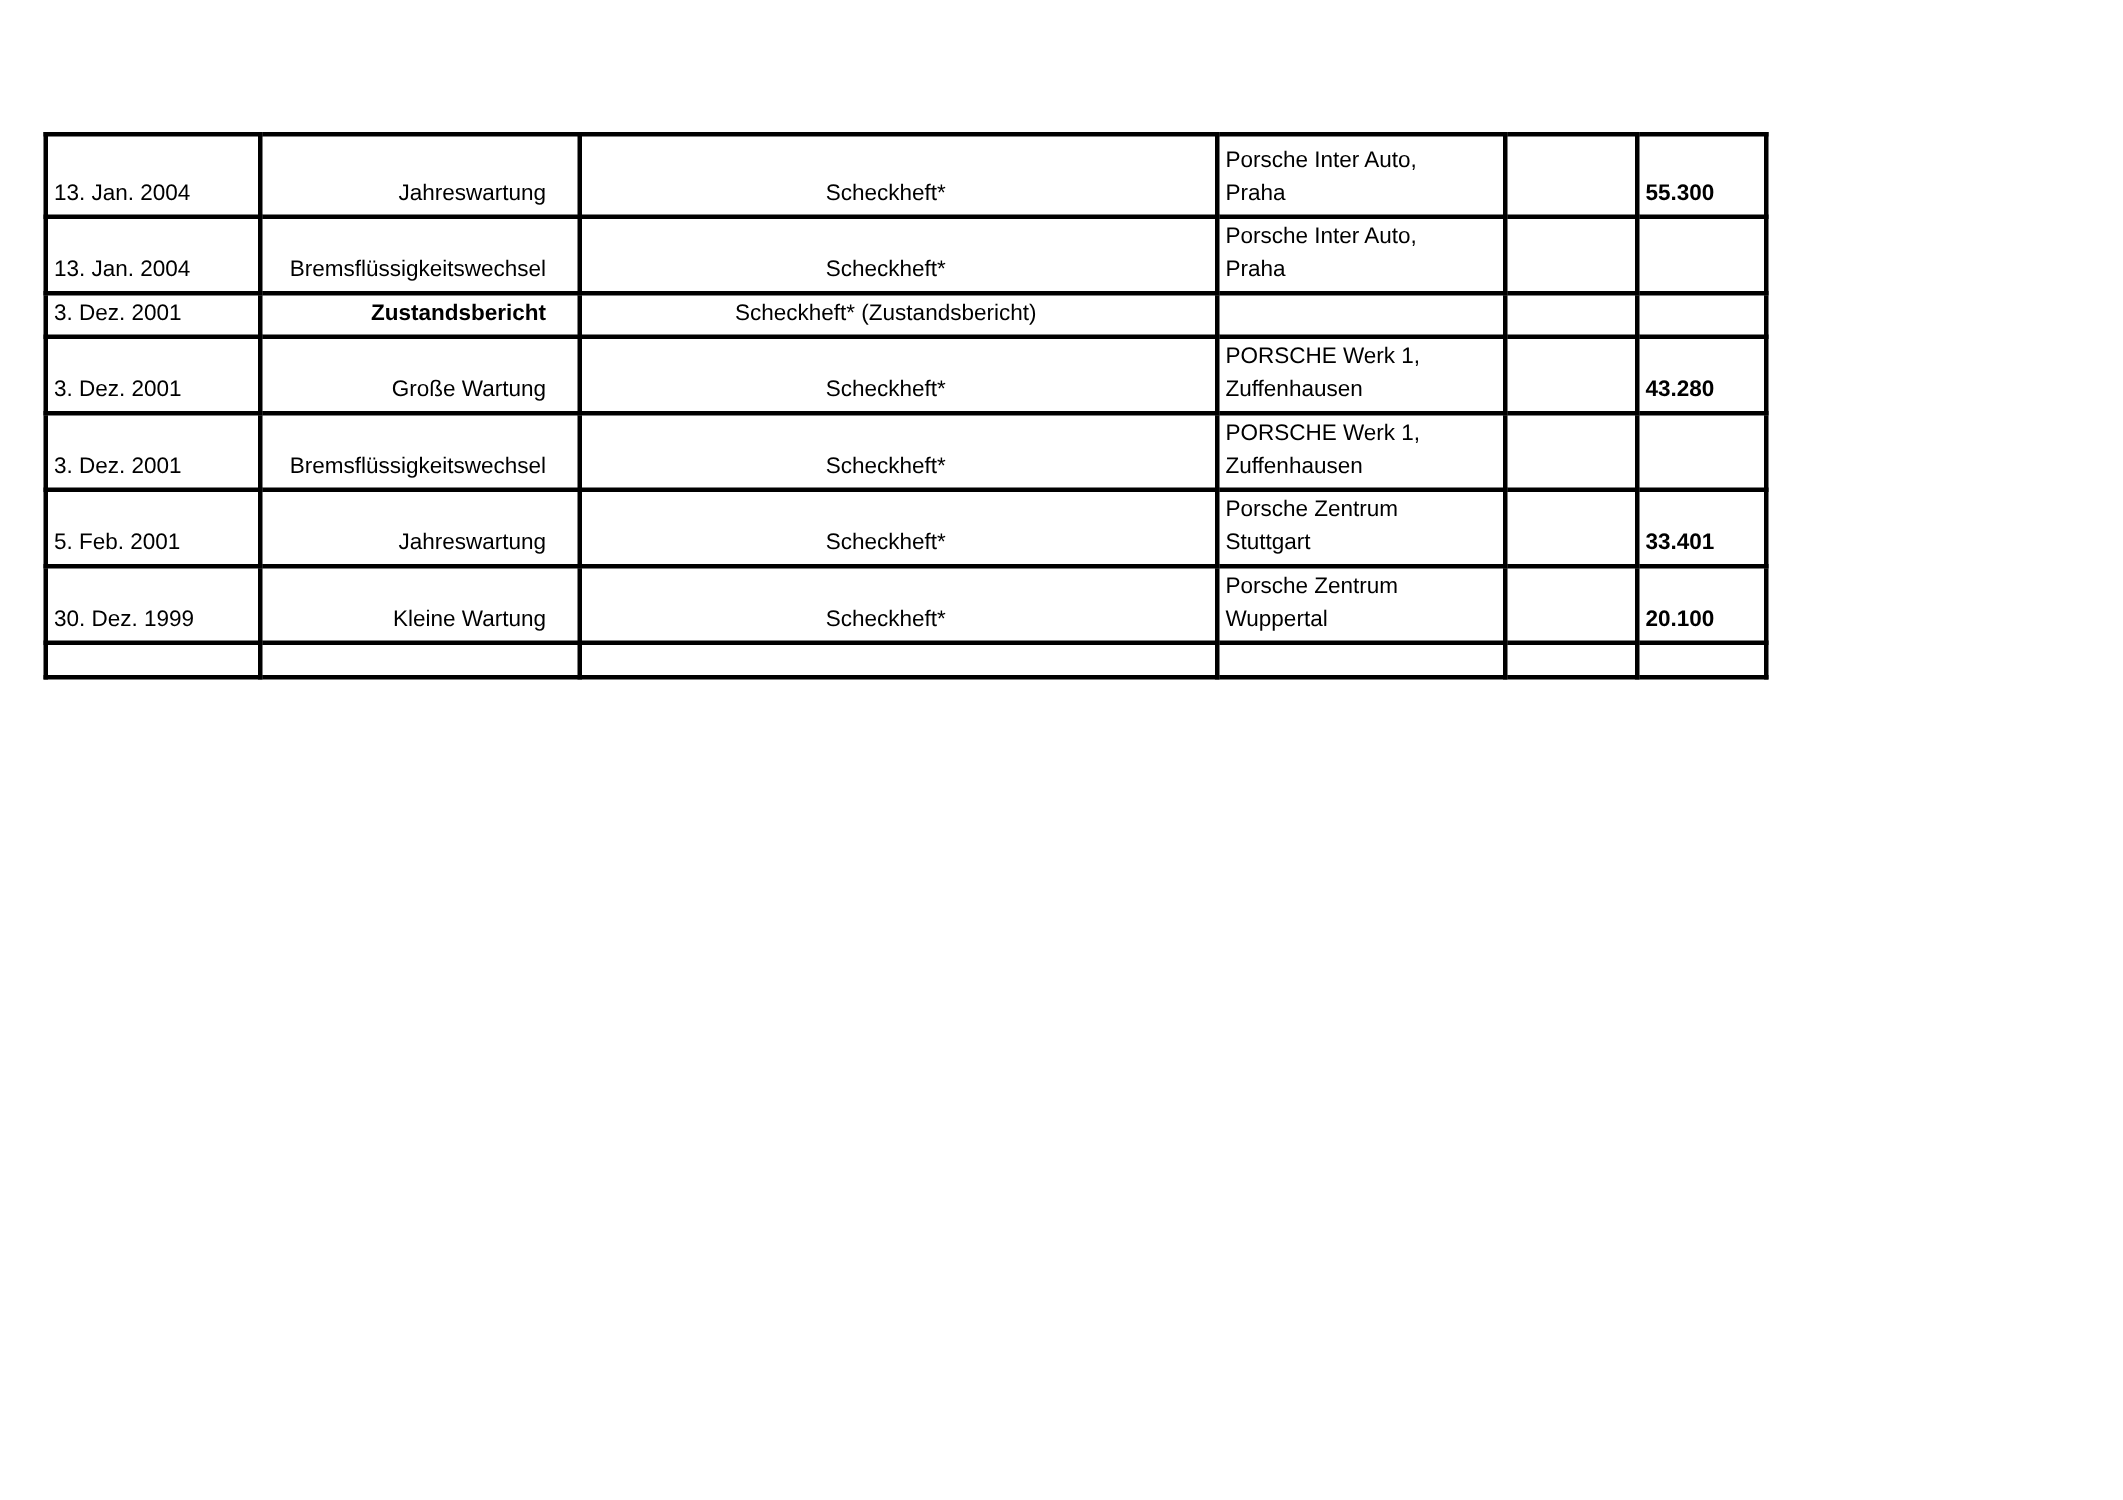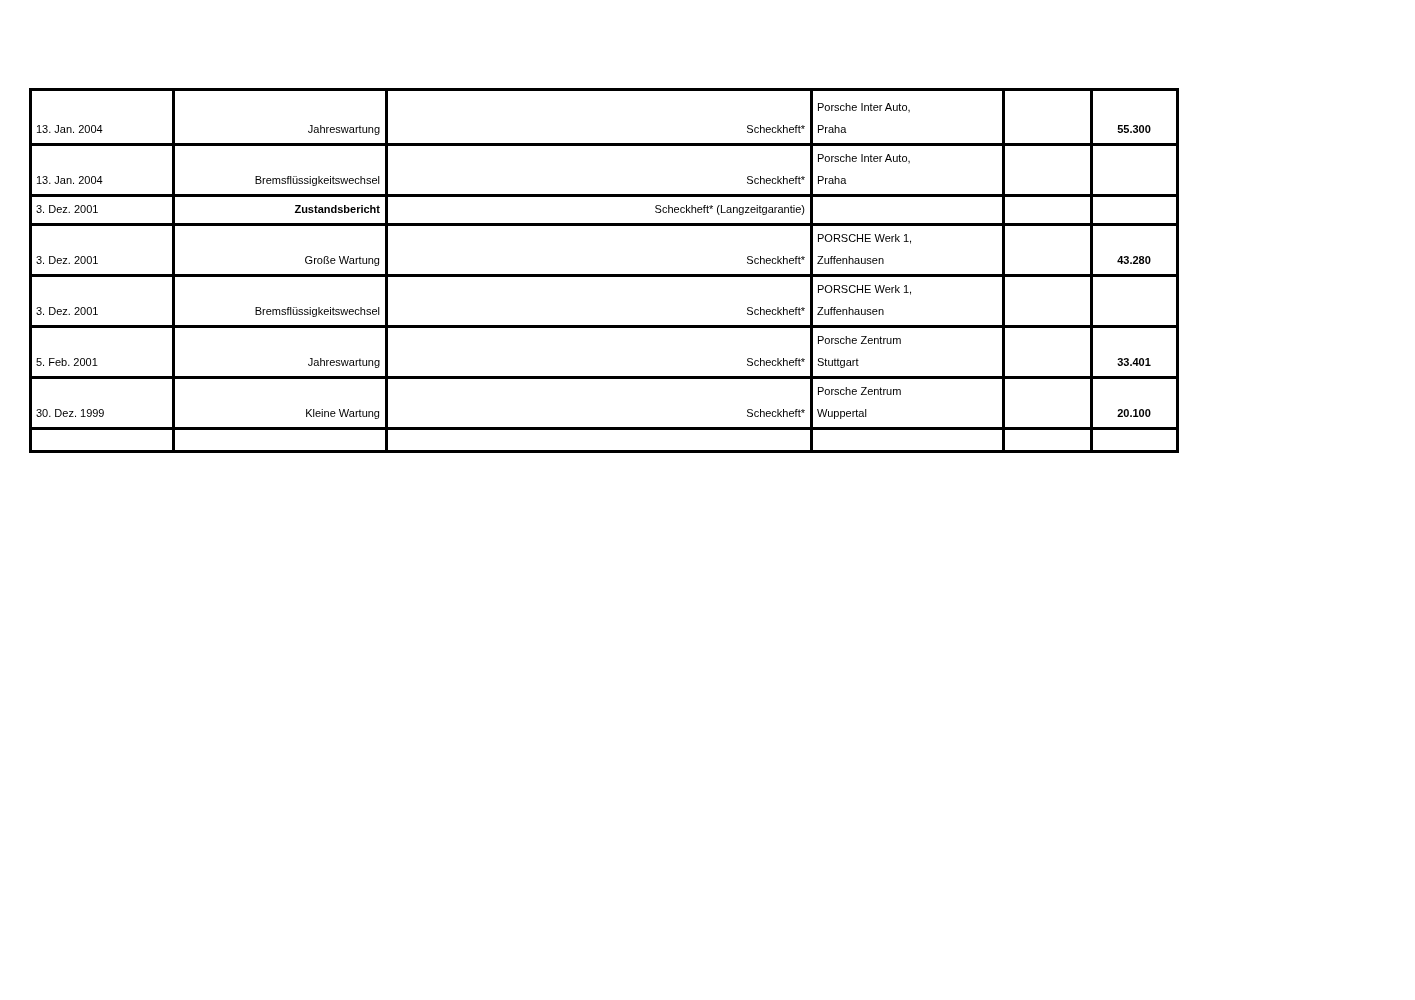--- a/index.html
+++ b/index.html
@@ -20,22 +20,22 @@
     left: 29px;
     top: 88px;
   }
   table.service-table {
     border-collapse: collapse;
     table-layout: fixed;
   }
   table.service-table td {
     border: 3px solid #000000;
     vertical-align: bottom;
-    padding: 1px 5px 3px 4px;
-    font-size: 11px;
+    padding: 1px 21px 3px 4px;
+    font-size: 15px;
     line-height: 22px;
     overflow: hidden;
     background: #ffffff;
   }
   
   col.c-date     { width: 143px; }
   col.c-service  { width: 213px; }
   col.c-proof    { width: 425px; }
   col.c-location { width: 192px; }
   col.c-blank    { width: 88px;  }
@@ -46,24 +46,24 @@
   tr:nth-child(2) { height: 50px; }
   tr:nth-child(3) { height: 25px; }
   tr:nth-child(4) { height: 51px; }
   tr:nth-child(5) { height: 51px; }
   tr:nth-child(6) { height: 50px; }
   tr:nth-child(7) { height: 50px; }
   tr:nth-child(8) { height: 23px; }
 
   td.col-date    { text-align: left; }
   td.col-service { text-align: right; }
-  td.col-proof   { text-align: right; }
+  td.col-proof   { text-align: center; }
   td.col-location{ text-align: left; white-space: pre-line; }
   td.col-blank   { }
-  td.col-mileage { text-align: center; font-weight: bold; }
+  td.col-mileage { text-align: left; font-weight: bold; }
 
   td.service-emphasis { font-weight: bold; }
 </style>
 </head>
 <body>
 
 <div class="sheet">
   <table class="service-table">
     <colgroup>
       <col class="c-date">
@@ -88,21 +88,21 @@
           <td class="col-service">Bremsflüssigkeitswechsel</td>
           <td class="col-proof">Scheckheft*</td>
           <td class="col-location">Porsche Inter Auto,
 Praha</td>
           <td class="col-blank"></td>
           <td class="col-mileage"></td>
         </tr>
         <tr>
           <td class="col-date">3. Dez. 2001</td>
           <td class="col-service service-emphasis">Zustandsbericht</td>
-          <td class="col-proof">Scheckheft* (Langzeitgarantie)</td>
+          <td class="col-proof">Scheckheft* (Zustandsbericht)</td>
           <td class="col-location"></td>
           <td class="col-blank"></td>
           <td class="col-mileage"></td>
         </tr>
         <tr>
           <td class="col-date">3. Dez. 2001</td>
           <td class="col-service">Große Wartung</td>
           <td class="col-proof">Scheckheft*</td>
           <td class="col-location">PORSCHE Werk 1,
 Zuffenhausen</td>

